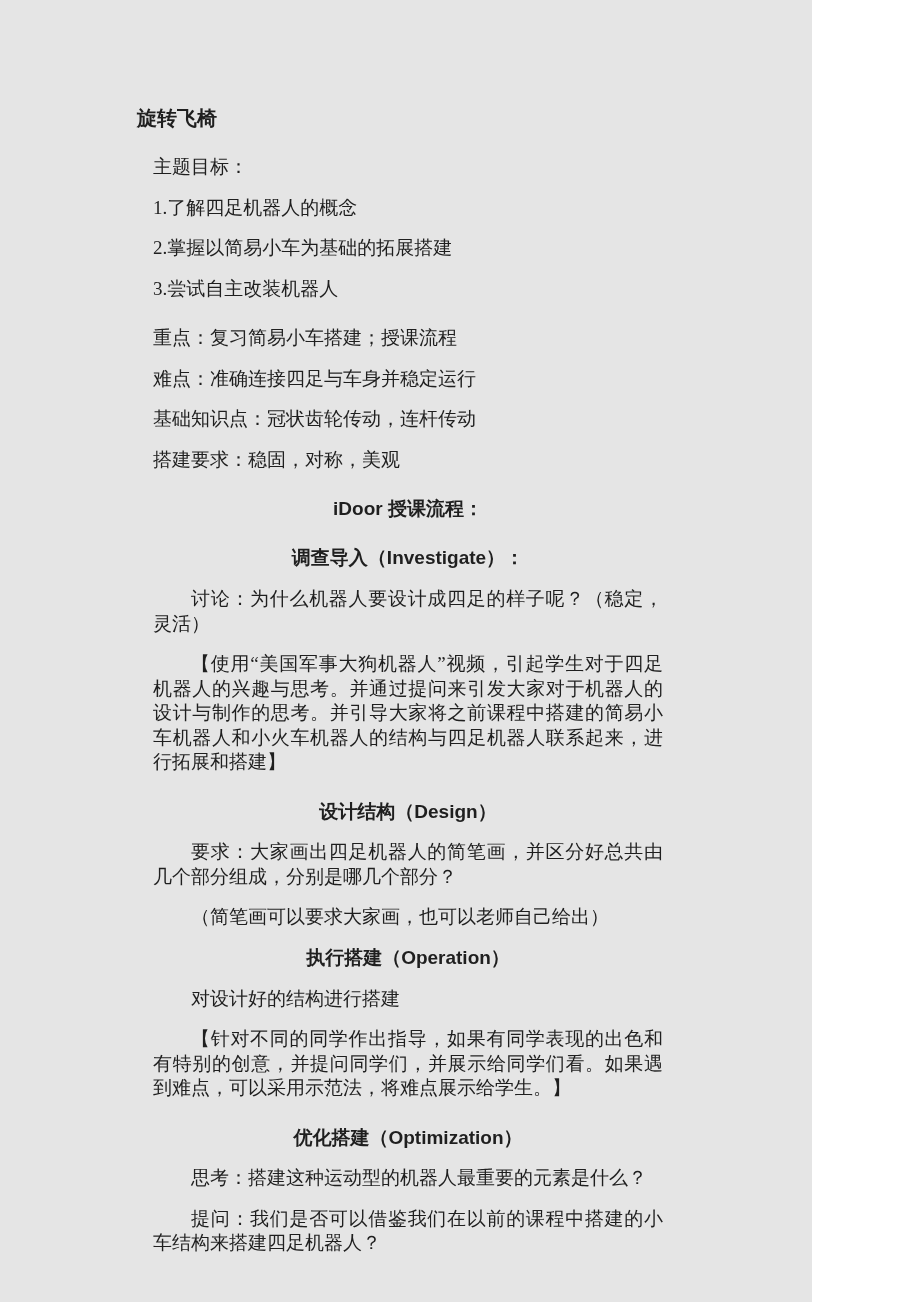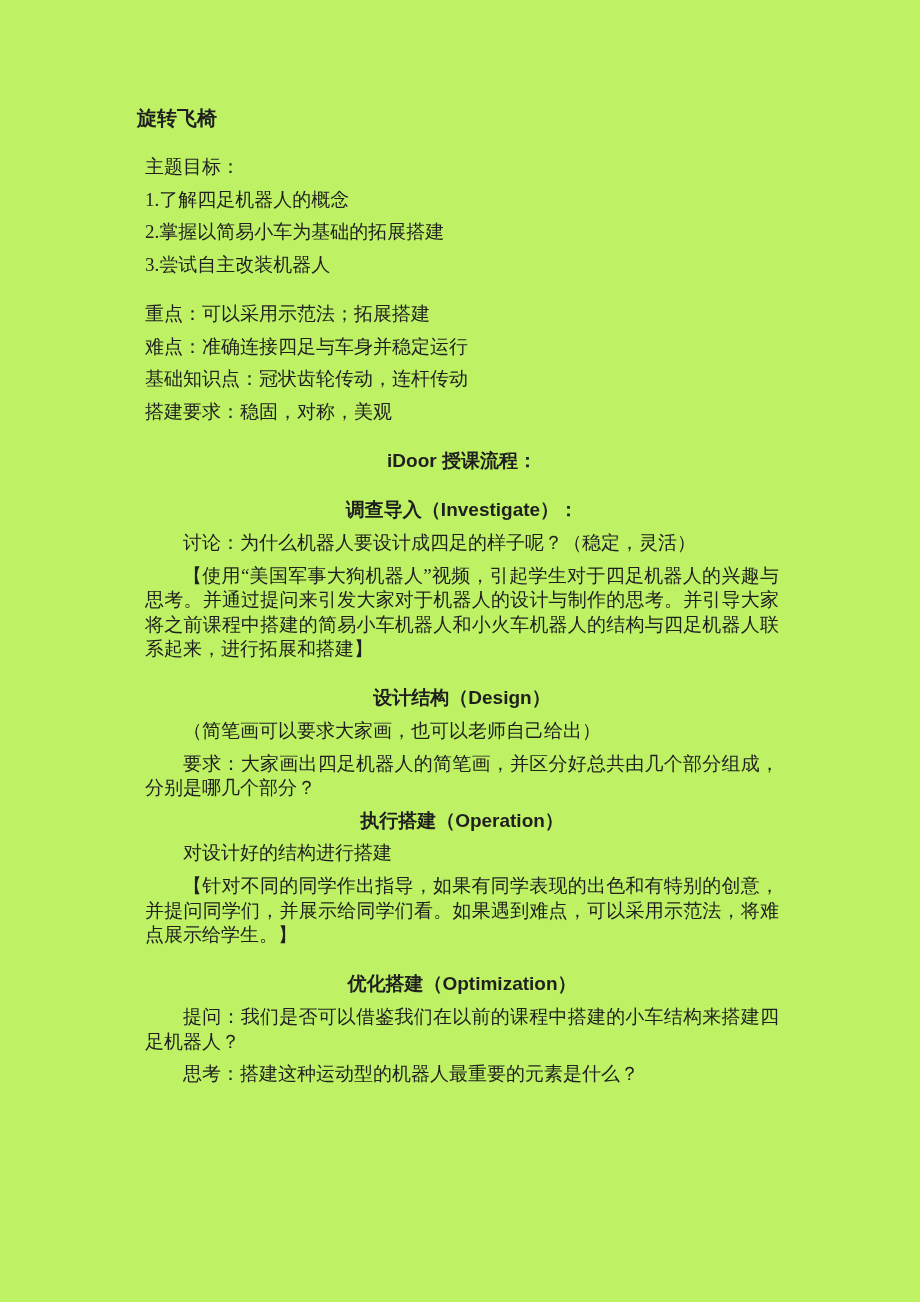--- a/index.html
+++ b/index.html
@@ -1,28 +1,28 @@
 <!DOCTYPE html>
 <html><head>
 <meta charset="utf-8">
 <style>
   html,body{margin:0;padding:0;background:#ffffff;}
   .page{
     position:relative;
-    width:920px;
+    width:812px;
     height:1302px;
     box-sizing:border-box;
-    background:#bef264;
+    background:#e5e5e5;
     color:#1f1f1f;
     padding:106px 133px 40px 137px;
     overflow:hidden;
     font-family:"Liberation Serif", serif;
   }
   .line{
-    margin:8px;
+    margin:16px;
     font-size:19px;
     line-height:24.6px;
     text-align:justify;
     line-break:strict;
     word-break:normal;
   }
   .indent{ text-indent:2em; }
   .hd{
     margin:0;
     font-family:"Liberation Sans", sans-serif;
@@ -48,45 +48,45 @@
   <h1 class="title gap">旋转飞椅</h1>
 
   <section>
     <p class="line">主题目标：</p>
     <p class="line">1.了解四足机器人的概念</p>
     <p class="line">2.掌握以简易小车为基础的拓展搭建</p>
     <p class="line gap">3.尝试自主改装机器人</p>
   </section>
 
   <section>
-    <p class="line">重点：可以采用示范法；拓展搭建</p>
+    <p class="line">重点：复习简易小车搭建；授课流程</p>
     <p class="line">难点：准确连接四足与车身并稳定运行</p>
     <p class="line">基础知识点：冠状齿轮传动，连杆传动</p>
     <p class="line gap">搭建要求：稳固，对称，美观</p>
   </section>
 
   <p class="hd gap">iDoor 授课流程：</p>
 
   <section>
     <h2 class="hd">调查导入（Investigate）：</h2>
     <p class="line indent">讨论：为什么机器人要设计成四足的样子呢？（稳定，灵活）</p>
     <p class="line indent gap">【使用“美国军事大狗机器人”视频，引起学生对于四足机器人的兴趣与思考。并通过提问来引发大家对于机器人的设计与制作的思考。并引导大家将之前课程中搭建的简易小车机器人和小火车机器人的结构与四足机器人联系起来，进行拓展和搭建】</p>
   </section>
 
   <section>
     <h2 class="hd">设计结构（Design）</h2>
+    <p class="line indent">要求：大家画出四足机器人的简笔画，并区分好总共由几个部分组成，分别是哪几个部分？</p>
     <p class="line indent">（简笔画可以要求大家画，也可以老师自己给出）</p>
-    <p class="line indent">要求：大家画出四足机器人的简笔画，并区分好总共由几个部分组成，分别是哪几个部分？</p>
   </section>
 
   <section>
     <h2 class="hd">执行搭建（Operation）</h2>
     <p class="line indent">对设计好的结构进行搭建</p>
     <p class="line indent gap">【针对不同的同学作出指导，如果有同学表现的出色和有特别的创意，并提问同学们，并展示给同学们看。如果遇到难点，可以采用示范法，将难点展示给学生。】</p>
   </section>
 
   <section>
     <h2 class="hd">优化搭建（Optimization）</h2>
+    <p class="line indent">思考：搭建这种运动型的机器人最重要的元素是什么？</p>
     <p class="line indent">提问：我们是否可以借鉴我们在以前的课程中搭建的小车结构来搭建四足机器人？</p>
-    <p class="line indent">思考：搭建这种运动型的机器人最重要的元素是什么？</p>
   </section>
 
 </div>
 
 </body></html>

